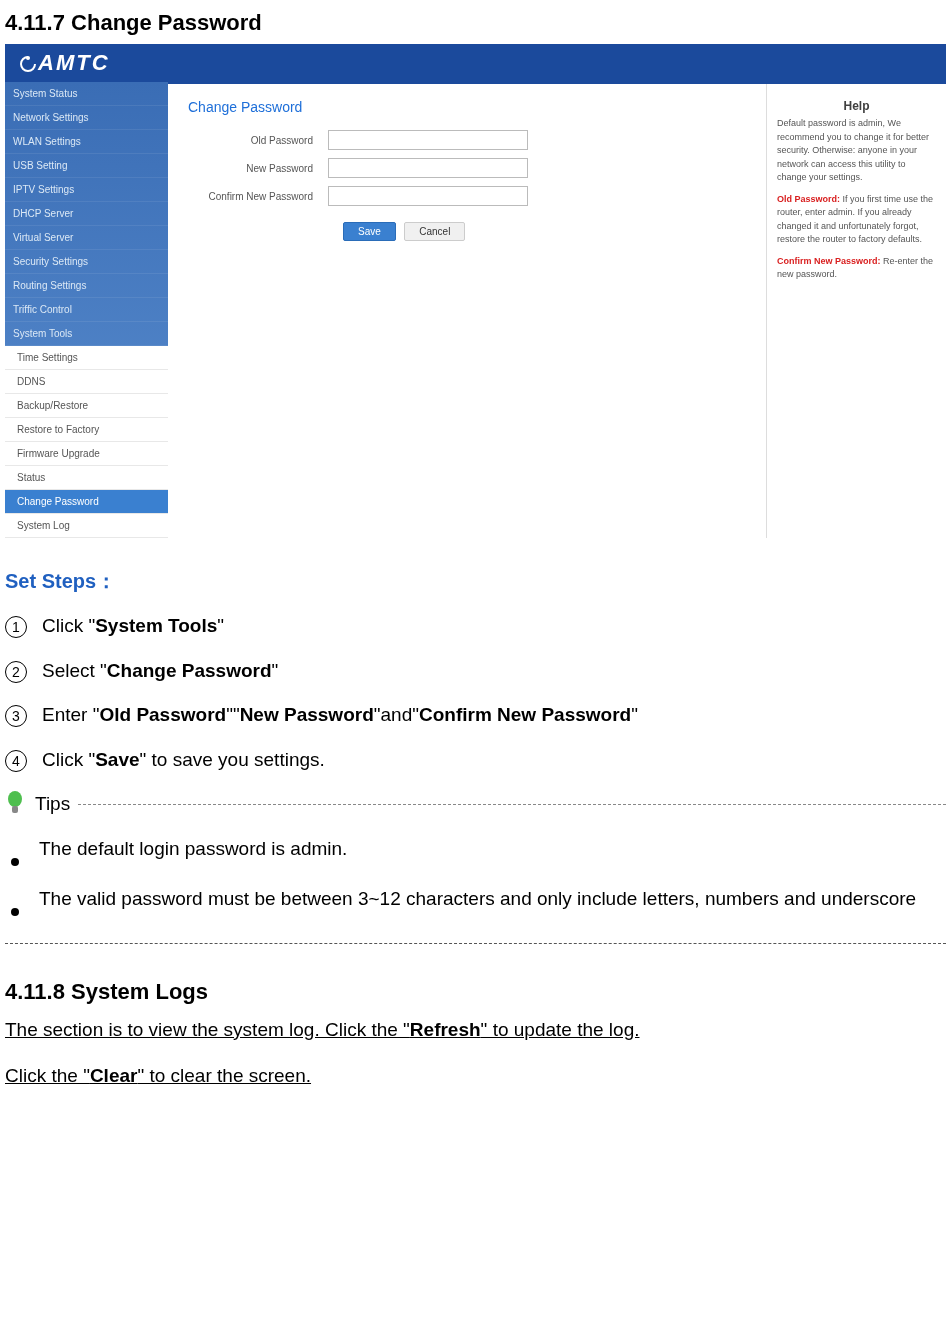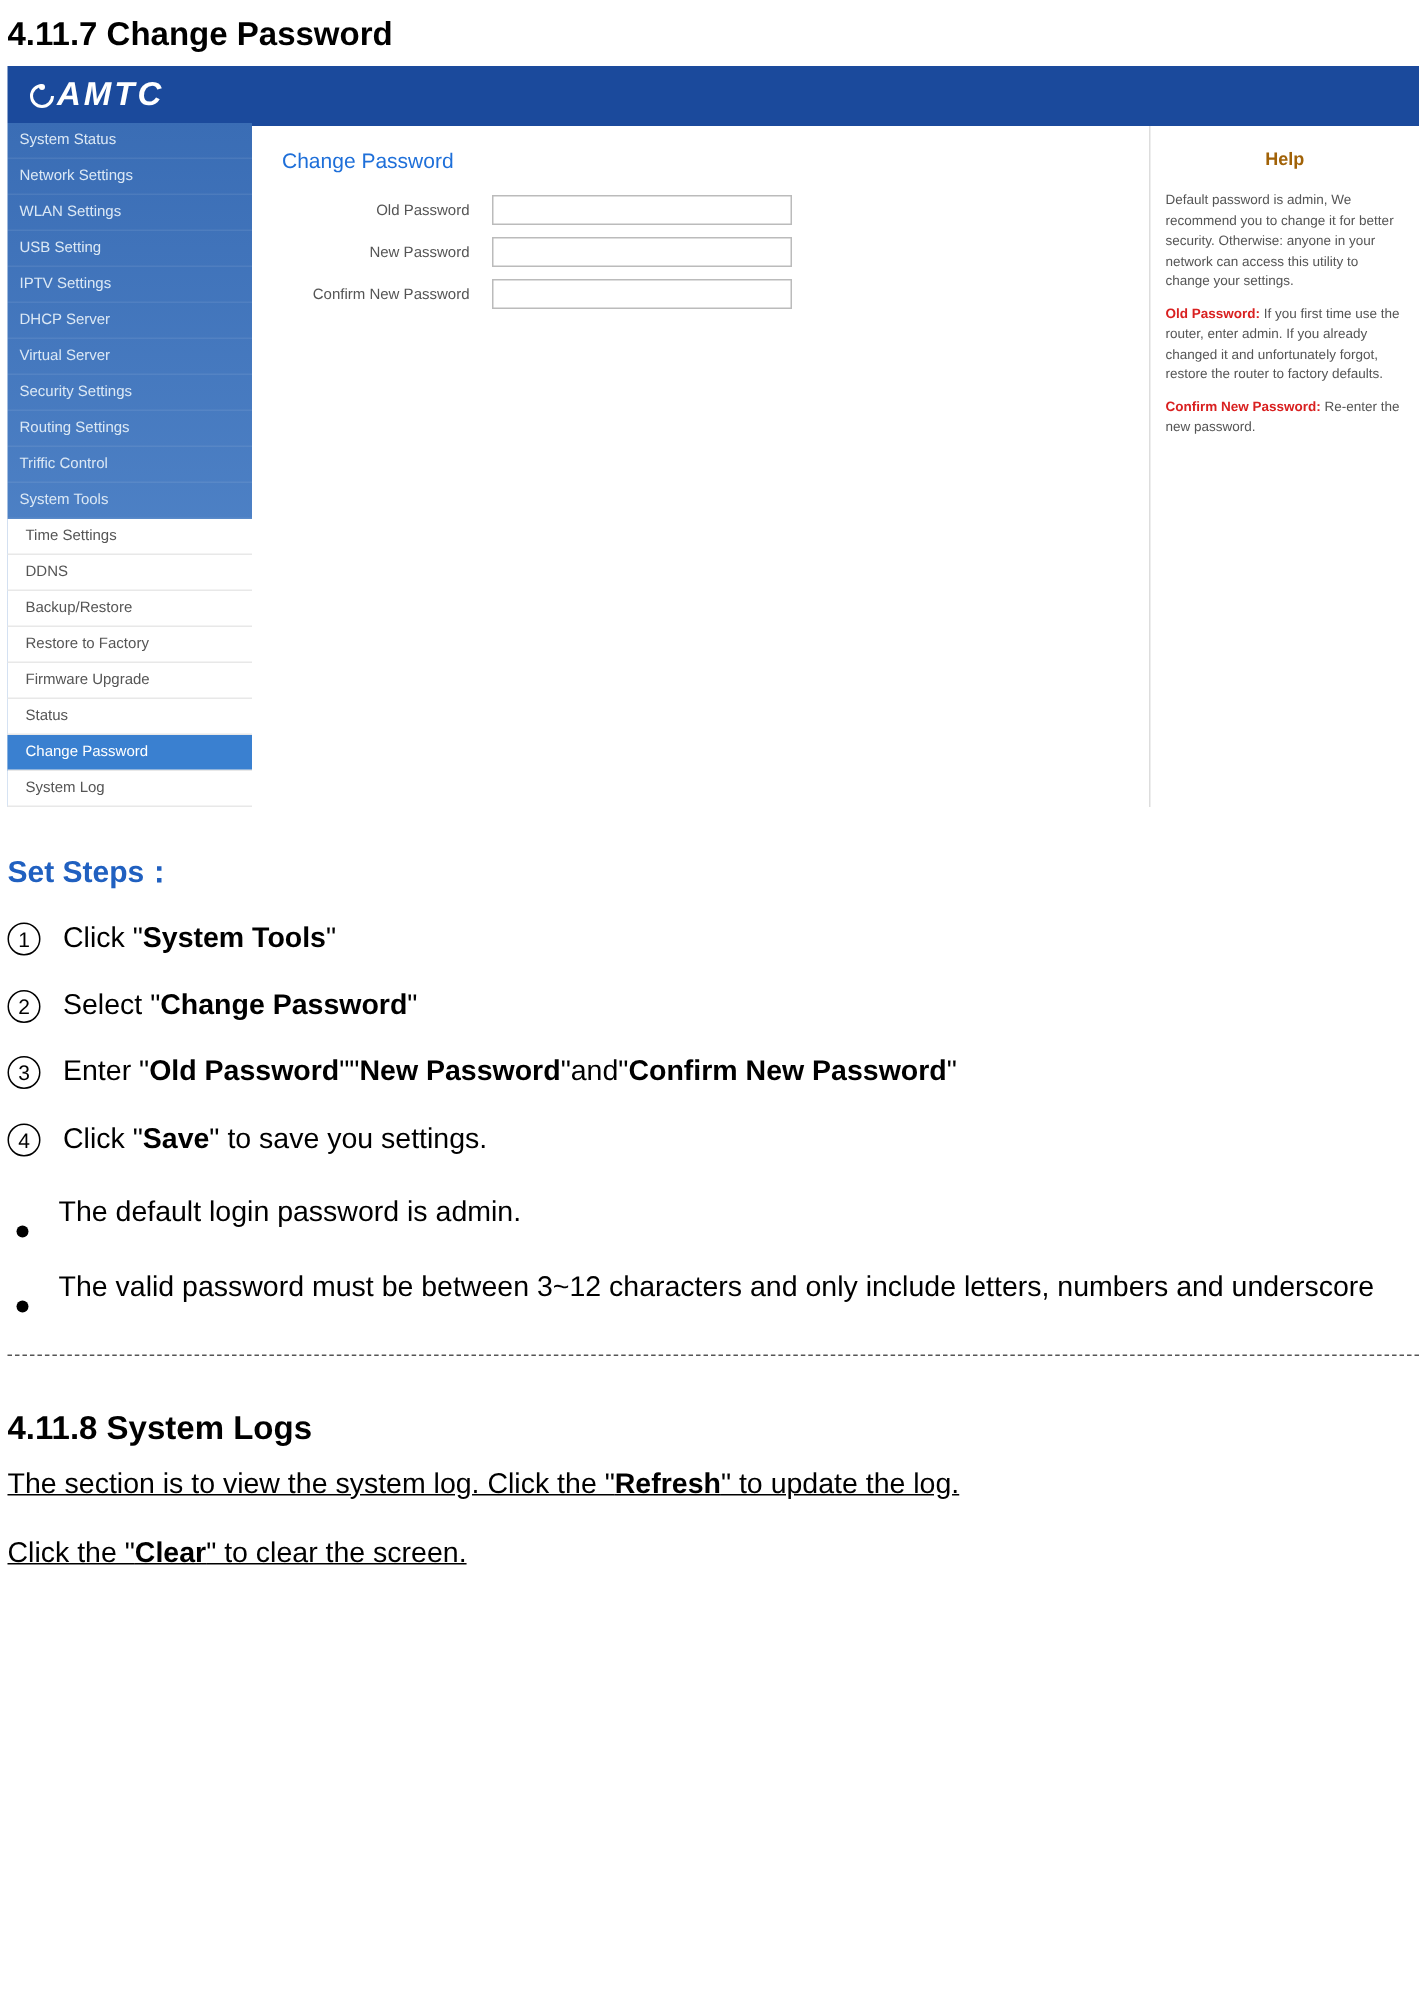--- a/index.html
+++ b/index.html
@@ -26,21 +26,21 @@
     .form-title { color: #1e6fd9; font-size: 14px; font-weight: normal; margin-bottom: 15px; }
     .form-row { display: flex; align-items: center; margin-bottom: 8px; }
     .form-label { width: 140px; text-align: right; font-size: 10px; color: #555; padding-right: 15px; }
     .form-input { width: 200px; height: 20px; border: 1px solid #bbb; font-size: 10px; padding: 0 4px; }
     .form-buttons { margin-top: 15px; margin-left: 155px; }
     .btn { font-size: 10px; padding: 3px 14px; margin-right: 4px; cursor: pointer; border-radius: 2px; }
     .btn-save { background: #3a80d0; color: #fff; border: 1px solid #2a6cb8; }
     .btn-cancel { background: #f0f0f0; color: #333; border: 1px solid #ccc; }
     
     .help-panel { width: 180px; border-left: 1px solid #ddd; padding: 15px 10px; font-size: 9px; color: #555; }
-    .help-title { color: #a16207; font-size: 12px; font-weight: bold; text-align: center; margin-bottom: 14px; }
+    .help-title { color: #404040; font-size: 12px; font-weight: bold; text-align: center; margin-bottom: 4px; }
     .help-text { line-height: 1.5; margin-bottom: 8px; }
     .help-label { color: #d92020; font-weight: bold; }
     
     
     .steps-heading { color: #2060c0; font-size: 20px; font-weight: bold; margin: 15px 0; }
     .step-row { display: flex; align-items: baseline; font-size: 19px; margin: 18px 0; }
     .circled { width: 22px; height: 22px; border: 1.5px solid #000; border-radius: 50%; display: inline-flex; align-items: center; justify-content: center; font-size: 14px; margin-right: 15px; flex-shrink: 0; }
     .step-text { line-height: 1.4; }
     
     .tips-row { display: flex; align-items: center; margin-top: 10px; }
@@ -102,20 +102,24 @@
             <input class="form-input" type="password" style="">
           </div>
           <div class="form-row">
             <div class="form-label">New Password</div>
             <input class="form-input" type="password" style="">
           </div>
           <div class="form-row">
             <div class="form-label">Confirm New Password</div>
             <input class="form-input" type="password" style="">
           </div>
+          <div class="form-buttons">
+            <button class="btn btn-save">Save</button>
+            <button class="btn btn-cancel">Cancel</button>
+          </div>
         </div>
         <div class="help-panel">
           <div class="help-title">Help</div>
           <p class="help-text">Default password is admin, We recommend you to change it for better security. Otherwise: anyone in your network can access this utility to change your settings.</p>
           <p class="help-text"><span class="help-label">Old Password:</span><span> If you first time use the router, enter admin. If you already changed it and unfortunately forgot, restore the router to factory defaults.</span></p>
           <p class="help-text"><span class="help-label">Confirm New Password:</span><span> Re-enter the new password.</span></p>
         </div>
       </div>
     </div>
   </div>
@@ -135,20 +139,28 @@
   <div class="step-row">
     <span class="circled">3</span>
     <span class="step-text"><span>Enter "</span><b>Old Password</b><span>""</span><b>New Password</b><span>"and"</span><b>Confirm New Password</b><span>"</span></span>
   </div>
 
   <div class="step-row">
     <span class="circled">4</span>
     <span class="step-text"><span>Click "</span><b>Save</b><span>" to save you settings.</span></span>
   </div>
 
+  <div class="tips-row">
+    <svg class="bulb-icon" viewBox="0 0 20 26">
+      <ellipse cx="10" cy="8" rx="7" ry="8" fill="#4fbf4f"></ellipse>
+      <rect x="7" y="15" width="6" height="7" rx="2" fill="#888"></rect>
+    </svg>
+    <span class="tips-label">Tips</span>
+    <div class="dashed-line"></div>
+  </div>
 
   <div class="bullet-row">
     <span class="bullet-dot"></span>
     <span>The default login password is admin.</span>
   </div>
 
   <div class="bullet-row">
     <span class="bullet-dot"></span>
     <span>The valid password must be between 3~12 characters and only include letters, numbers and underscore</span>
   </div>

